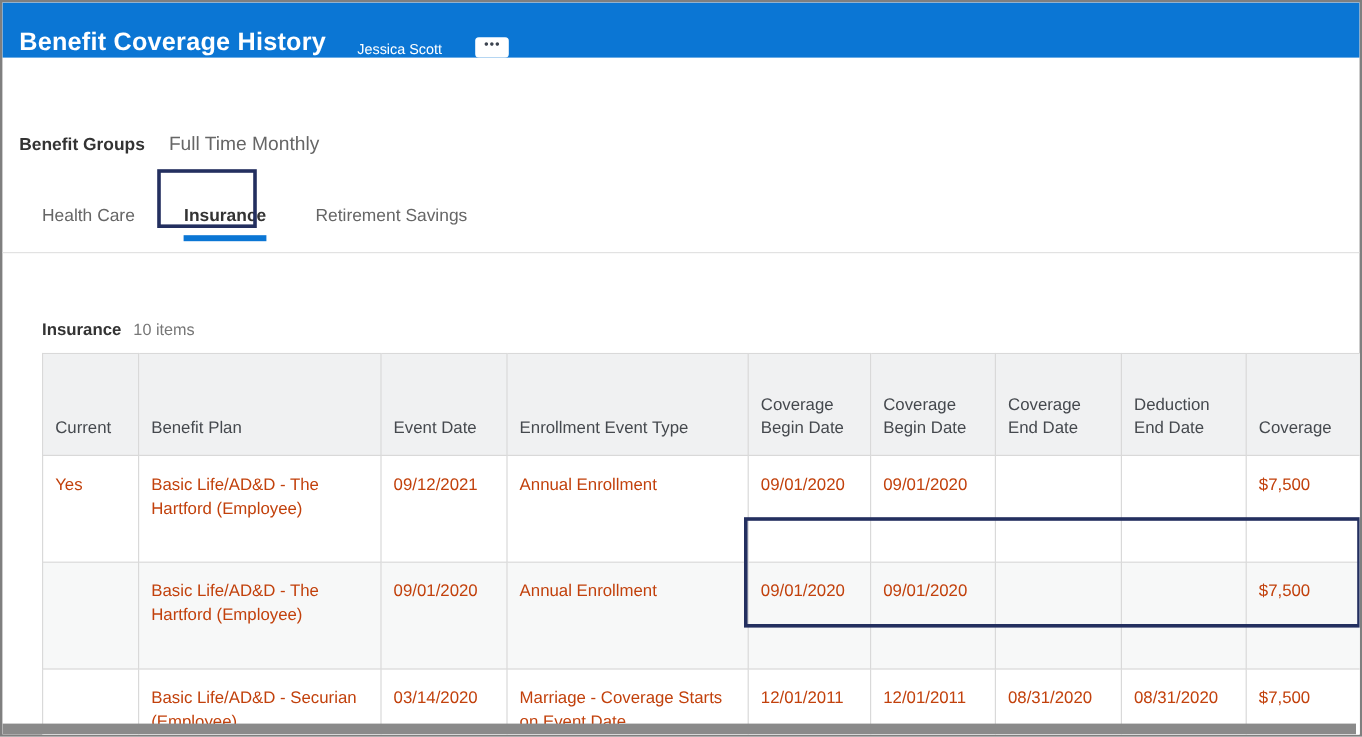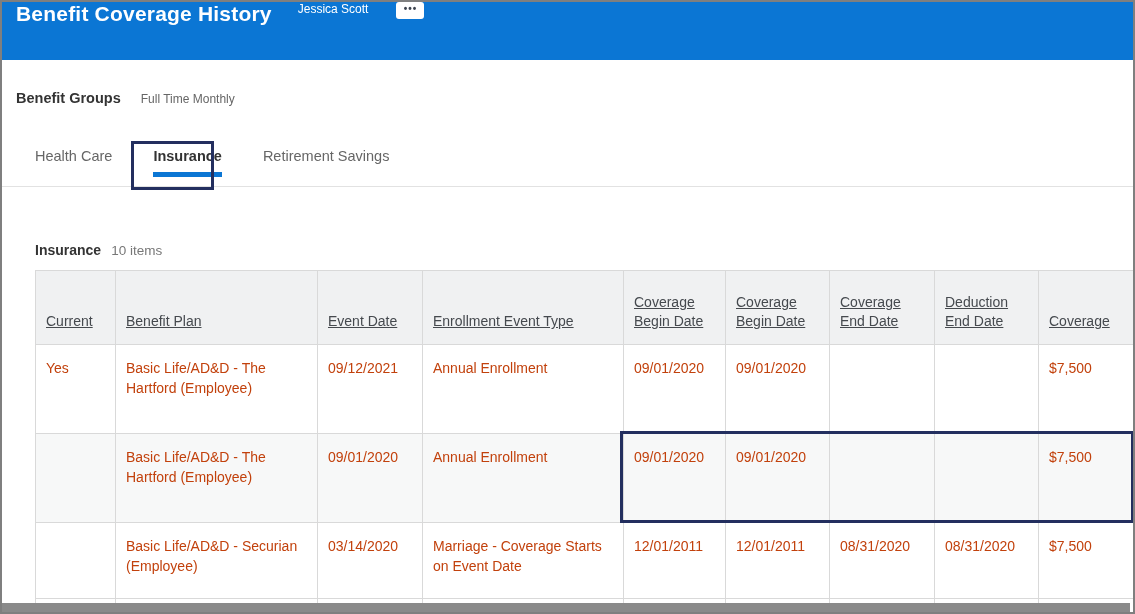--- a/index.html
+++ b/index.html
@@ -10,24 +10,24 @@
     position: relative;
     width: 1135px;
     height: 614px;
     background: #ffffff;
     border: 2px solid #7f7f7f;
     overflow: hidden;
   }
 
   
   .topbar {
-    height: 58px;
+    height: 46px;
     background: #0b76d4;
     display: flex;
-    align-items: flex-start;
+    align-items: flex-end;
     padding-left: 14px;
   }
   .topbar .title {
     color: #ffffff;
     font-size: 21px;
     font-weight: bold;
     letter-spacing: 0.2px;
   }
   .topbar .subtitle {
     color: #ffffff;
@@ -57,21 +57,21 @@
   }
 
   
   .breadcrumb {
     margin: 30px 0 0 14px;
     display: flex;
     align-items: baseline;
     text-align: center;
   }
   .breadcrumb .bc-label { font-size: 14.5px; font-weight: bold; color: #333333; }
-  .breadcrumb .bc-value { font-size: 12px; color: #666666; margin-left: 20px; }
+  .breadcrumb .bc-value { font-size: 16px; color: #666666; margin-left: 20px; margin-top: 34px; }
 
   
   .tabs {
     margin-top: 34px;
     padding-left: 33px;
     border-bottom: 1px solid #e2e2e2;
     display: flex;
     align-items: flex-end;
     height: 47px;
   }
@@ -124,29 +124,28 @@
   table.grid col.c3 { width: 201px; }
   table.grid col.c4 { width: 102px; }
   table.grid col.c5 { width: 104px; }
   table.grid col.c6 { width: 105px; }
   table.grid col.c7 { width: 104px; }
   table.grid col.c8 { width: 107px; }
 
   table.grid th {
     background: #f0f1f2;
     border: 1px solid #d9d9d9;
-    height: 74px;
+    height: 85px;
     vertical-align: bottom;
     text-align: left;
     font-size: 14px;
     font-weight: normal;
     color: #45494e;
     padding: 0 10px 13px 10px;
     line-height: 1.35;
-    text-decoration: underline;
   }
   table.grid td {
     border: 1px solid #d9d9d9;
     vertical-align: top;
     font-size: 14px;
     color: #c2410c;
     padding: 14px 10px 0 10px;
     line-height: 1.4;
   }
   tr.row-a td { height: 89px; background: #ffffff; }

